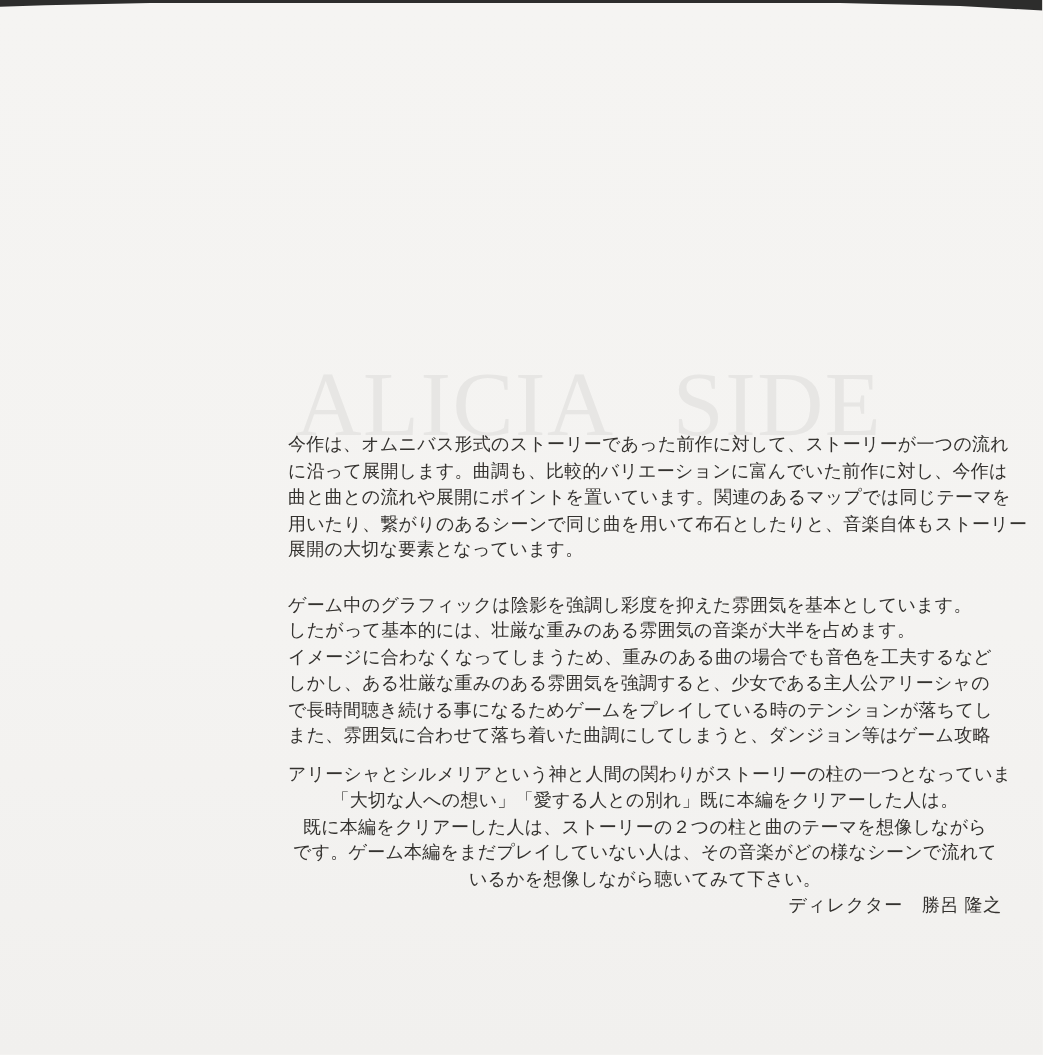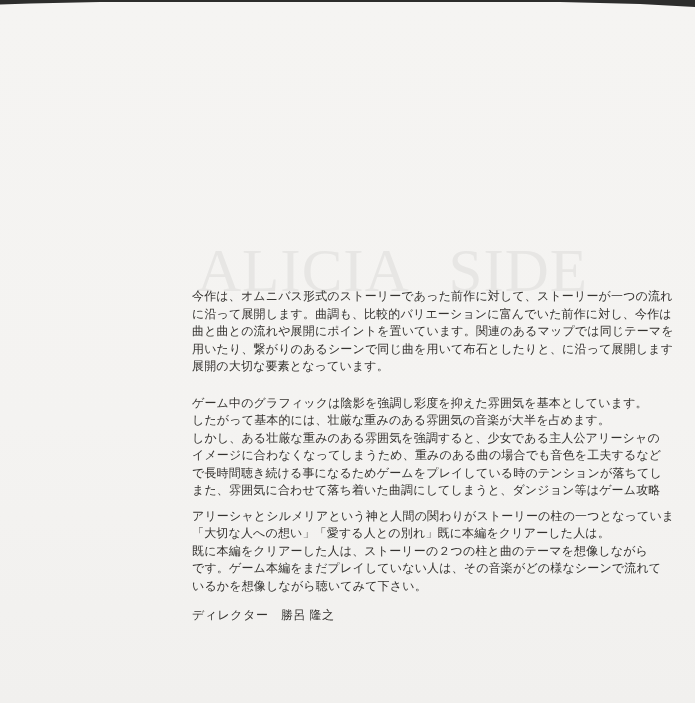--- a/index.html
+++ b/index.html
@@ -45,23 +45,24 @@
     left: 192px;
     top: 288px;
     width: 476px;
     color: var(--ink, #34322f);
     font-size: 12px;
     line-height: 17.5px;
     letter-spacing: 0.15px;
   }
   .para { margin: 0 0 19px 0; }
   .para:nth-child(2) { margin-bottom: 8px; }
-  .para:nth-child(3) { margin-bottom: 12px; }
+  .para:nth-child(3) { margin-bottom: 0; text-align: center; }
   .line { white-space: nowrap; }
   .credit {
+    text-align: right;
     margin-top: 0;
     letter-spacing: 0.5px;
   }
 </style>
 </head>
 <body>
 
 <div class="page">
 
   <svg class="scan-edge" viewBox="0 0 695 8" preserveAspectRatio="none" aria-hidden="true">
@@ -69,28 +70,28 @@
   </svg>
 
   <div class="watermark">ALICIA SIDE</div>
 
   <div class="text-block">
     <div id="paragraphs">
         <div class="para">
           <div class="line">今作は、オムニバス形式のストーリーであった前作に対して、ストーリーが一つの流れ</div>
           <div class="line">に沿って展開します。曲調も、比較的バリエーションに富んでいた前作に対し、今作は</div>
           <div class="line">曲と曲との流れや展開にポイントを置いています。関連のあるマップでは同じテーマを</div>
-          <div class="line">用いたり、繋がりのあるシーンで同じ曲を用いて布石としたりと、に沿って展開します</div>
+          <div class="line">用いたり、繋がりのあるシーンで同じ曲を用いて布石としたりと、音楽自体もストーリー</div>
           <div class="line">展開の大切な要素となっています。</div>
         </div>
         <div class="para">
           <div class="line">ゲーム中のグラフィックは陰影を強調し彩度を抑えた雰囲気を基本としています。</div>
           <div class="line">したがって基本的には、壮厳な重みのある雰囲気の音楽が大半を占めます。</div>
+          <div class="line">イメージに合わなくなってしまうため、重みのある曲の場合でも音色を工夫するなど</div>
           <div class="line">しかし、ある壮厳な重みのある雰囲気を強調すると、少女である主人公アリーシャの</div>
-          <div class="line">イメージに合わなくなってしまうため、重みのある曲の場合でも音色を工夫するなど</div>
           <div class="line">で長時間聴き続ける事になるためゲームをプレイしている時のテンションが落ちてし</div>
           <div class="line">また、雰囲気に合わせて落ち着いた曲調にしてしまうと、ダンジョン等はゲーム攻略</div>
         </div>
         <div class="para">
           <div class="line">アリーシャとシルメリアという神と人間の関わりがストーリーの柱の一つとなっていま</div>
           <div class="line">「大切な人への想い」「愛する人との別れ」既に本編をクリアーした人は。</div>
           <div class="line">既に本編をクリアーした人は、ストーリーの２つの柱と曲のテーマを想像しながら</div>
           <div class="line">です。ゲーム本編をまだプレイしていない人は、その音楽がどの様なシーンで流れて</div>
           <div class="line">いるかを想像しながら聴いてみて下さい。</div>
         </div>

